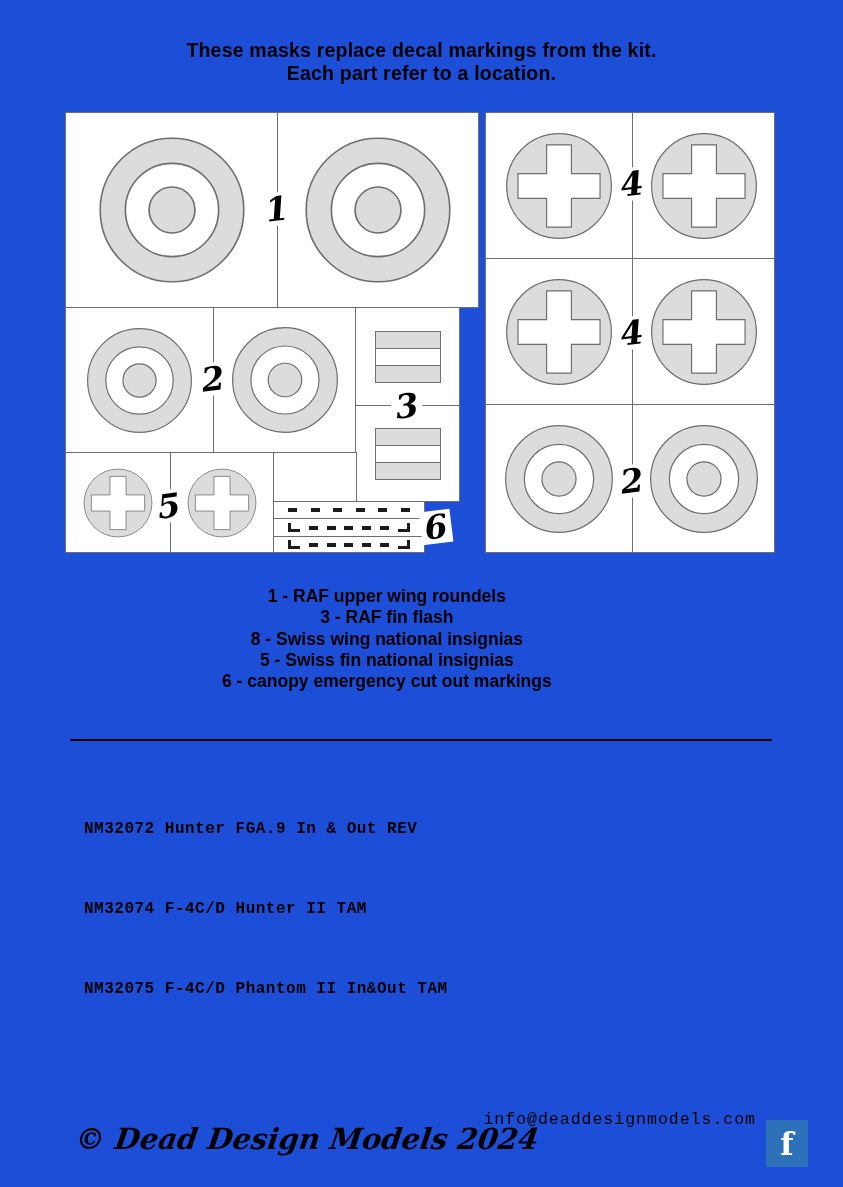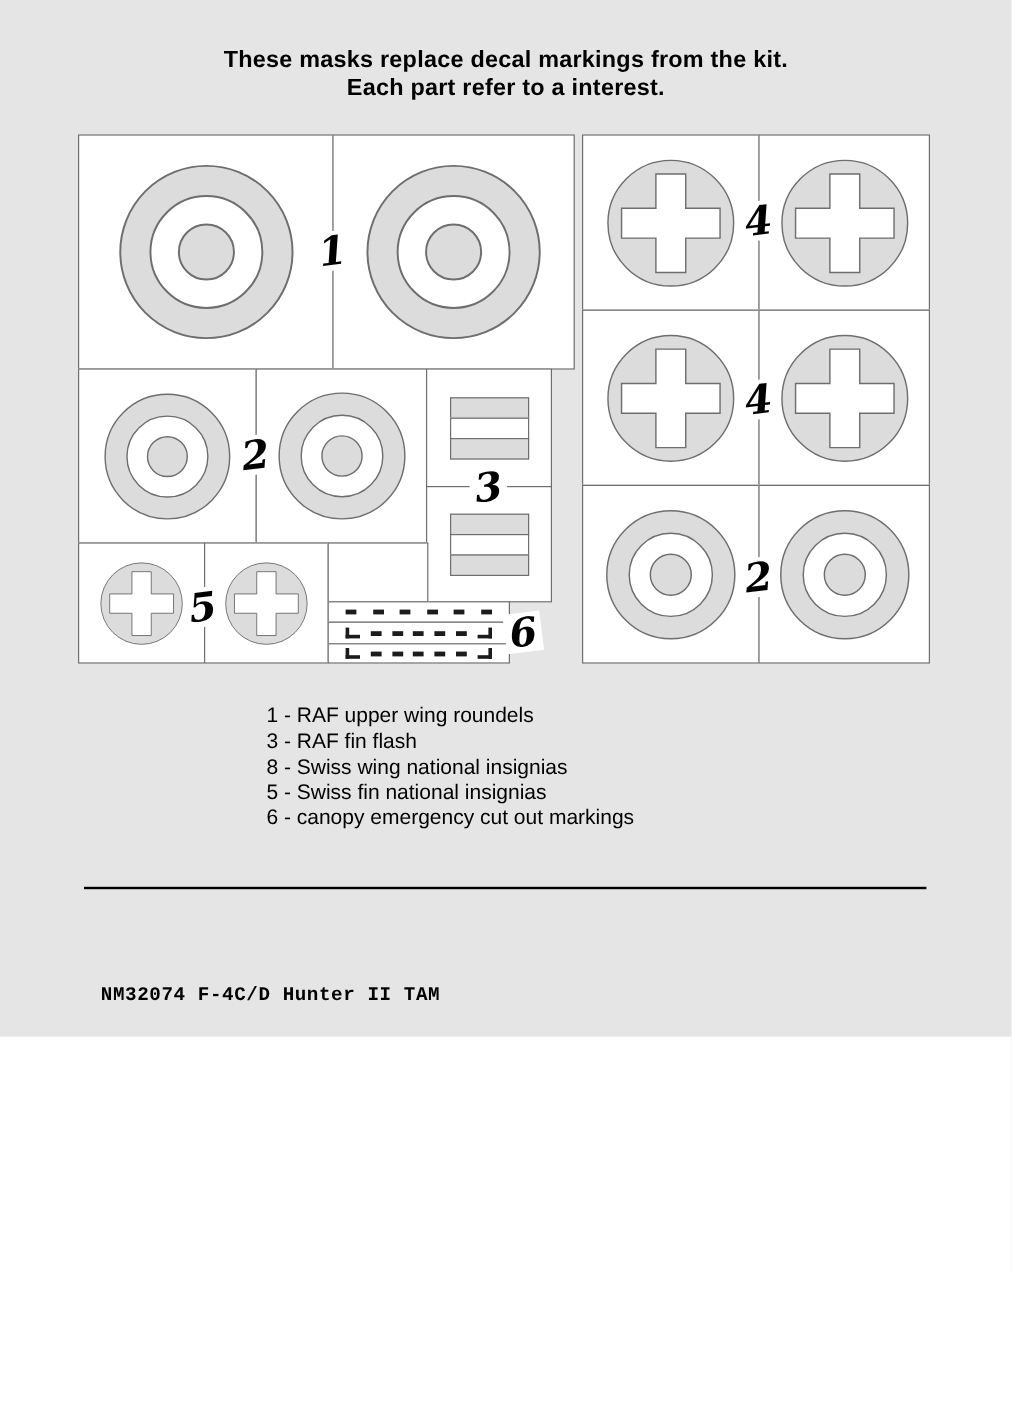--- a/index.html
+++ b/index.html
@@ -1,16 +1,16 @@
 <!DOCTYPE html>
 <html style="--mask-fill: #dcdcdc; --sheet-line: #6e6e6e; --facebook-blue: #2e71bb;"><head>
 <meta charset="utf-8">
 <style>
   html,body{margin:0;padding:0;background:#fff;}
-  .page{position:relative;width:843px;height:864px;background:#e5e5e5;overflow:hidden;
+  .page{position:relative;width:843px;height:1187px;background:#1d4ed8;overflow:hidden;
         font-family:"Liberation Sans",sans-serif;color:#000;}
   .title{position:absolute;top:39px;left:0;width:100%;text-align:center;
          font-weight:bold;font-size:19.5px;line-height:23px;letter-spacing:.2px;}
   
   .box{position:absolute;border:1.5px solid var(--sheet-line,#6e6e6e);background:#fff;
        box-sizing:border-box;display:flex;align-items:center;justify-content:center;}
   .shape{display:block;}
   .num{position:absolute;transform:translate(-50%,-50%) rotate(-7deg);z-index:5;
        font-family:"DejaVu Serif",serif;font-style:italic;font-weight:bold;
        font-size:33px;line-height:1;background:#fff;padding:0 4px;}
@@ -21,21 +21,21 @@
   .stripe.g{background:var(--mask-fill,#dcdcdc);}
   .stripe.w{background:#fff;}
   
   .strip{position:absolute;border:1.5px solid var(--sheet-line,#6e6e6e);background:#fff;
          box-sizing:border-box;display:flex;align-items:center;justify-content:space-between;
          padding:0 14px;}
   .dash{width:9px;height:4px;background:#1c1c1c;}
   .corner-l{width:9px;height:6px;border-left:3px solid #1c1c1c;border-bottom:3px solid #1c1c1c;}
   .corner-r{width:9px;height:6px;border-right:3px solid #1c1c1c;border-bottom:3px solid #1c1c1c;}
   
-  .legend{position:absolute;left:222px;top:586px;font-weight:normal;font-size:17.5px;line-height:21.3px;}
+  .legend{position:absolute;left:222px;top:586px;font-weight:bold;font-size:17.5px;line-height:21.3px;text-align:center;}
   .rule{position:absolute;left:70px;top:739px;width:702px;height:2px;background:#000;}
   
   .items{position:absolute;left:84px;top:763px;font-family:"Liberation Mono",monospace;
          font-weight:bold;font-size:16px;line-height:26.6px;letter-spacing:.5px;white-space:pre;}
   
   .copyright{position:absolute;left:76px;top:1122px;font-family:"DejaVu Serif",serif;
              font-style:italic;font-weight:bold;font-size:29px;transform:skewX(-8deg);}
   .contact{position:absolute;right:87px;top:1108px;text-align:right;
            font-family:"Liberation Mono",monospace;font-size:16.5px;line-height:23px;letter-spacing:1px;}
   .fb{position:absolute;left:766px;top:1120px;width:42px;height:47px;
@@ -56,21 +56,21 @@
       </symbol>
       <symbol id="sym-cross" viewBox="0 0 100 100">
         <circle cx="50" cy="50" r="48.5" style="fill:var(--mask-fill,#dcdcdc);stroke:var(--sheet-line,#6e6e6e);stroke-width:1.1"></circle>
         <path d="M38.5 12 H61.5 V38.5 H88 V61.5 H61.5 V88 H38.5 V61.5 H12 V38.5 H38.5 Z" style="fill:#fff;stroke:var(--sheet-line,#6e6e6e);stroke-width:1.1"></path>
       </symbol>
     </defs>
   </svg>
 
   <div class="title">
     <div>These masks replace decal markings from the kit.</div>
-    <div>Each part refer to a interest.</div>
+    <div>Each part refer to a location.</div>
   </div>
 
   <div class="box" style="left:65px;top:112px;width:213px;height:196px">
     <svg class="shape" width="148" height="148">
         <use href="#sym-roundel"></use>
       </svg>
   </div>
   <div class="box" style="left:277px;top:112px;width:202px;height:196px">
     <svg class="shape" width="148" height="148">
         <use href="#sym-roundel"></use>
@@ -186,20 +186,21 @@
     <div>1 - RAF upper wing roundels</div>
     <div>3 - RAF fin flash</div>
     <div>8 - Swiss wing national insignias</div>
     <div>5 - Swiss fin national insignias</div>
     <div>6 - canopy emergency cut out markings</div>
   </div>
 
   <div class="rule"></div>
 
   <div class="items">
+    <div>NM32072 Hunter FGA.9 In &amp; Out REV</div>
     <div>NM32074 F-4C/D Hunter II TAM</div>
     <div>NM32075 F-4C/D Phantom II In&amp;Out TAM</div>
     
     
     
     
     
     
     
   </div>

